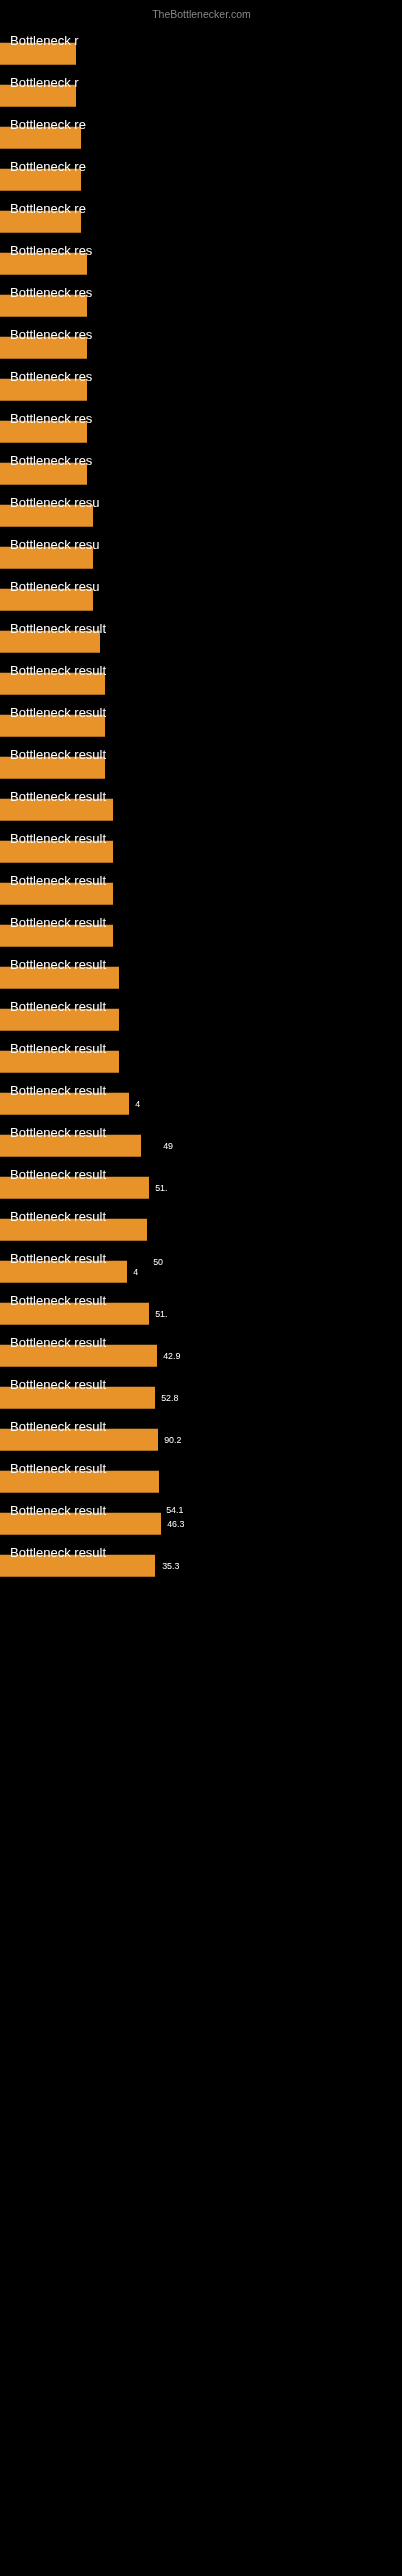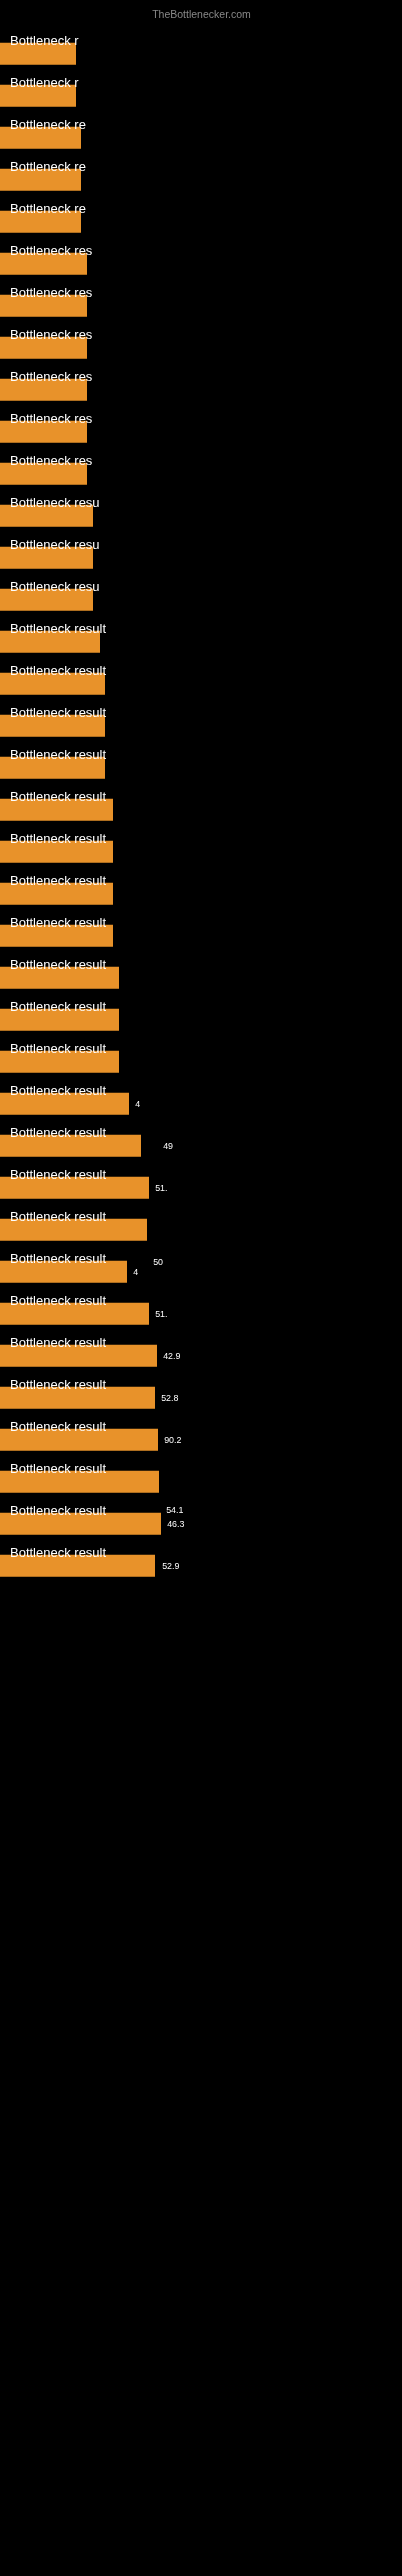--- a/index.html
+++ b/index.html
@@ -296,16 +296,16 @@
         <div class="bar" style="width: 161px;"></div>
       </div>
       <div class="bar-label">Bottleneck result</div>
       <div class="bar-value" style="left: 164px; top: 50%; transform: translateY(-50%); position: absolute;">46.3</div>
     </div>
     <div class="row-wrapper">
       <div class="bar-container" style="width: 155px;">
         <div class="bar" style="width: 155px;"></div>
       </div>
       <div class="bar-label">Bottleneck result</div>
-      <div class="bar-value" style="left: 159px; top: 50%; transform: translateY(-50%); position: absolute;">52.9</div>
+      <div class="bar-value" style="left: 159px; top: 50%; transform: translateY(-50%); position: absolute;">35.3</div>
     </div>
   </div>
 
 
 </body></html>

